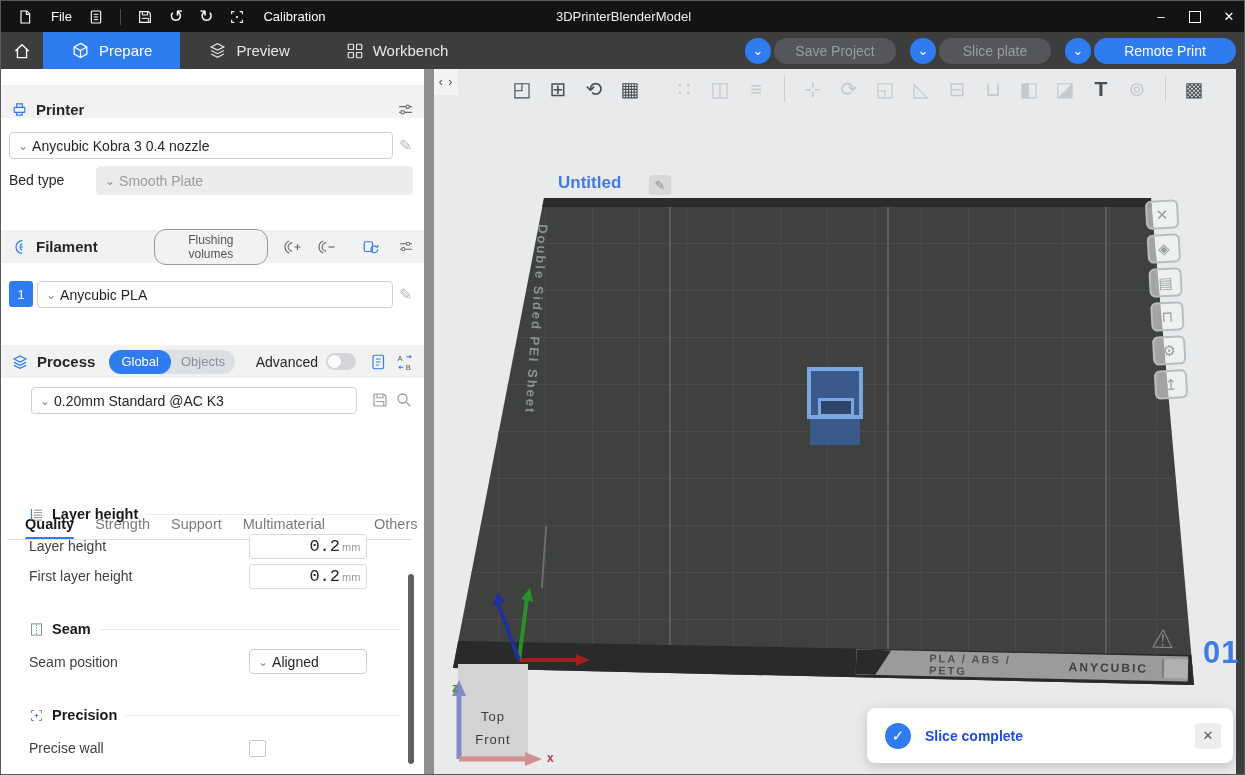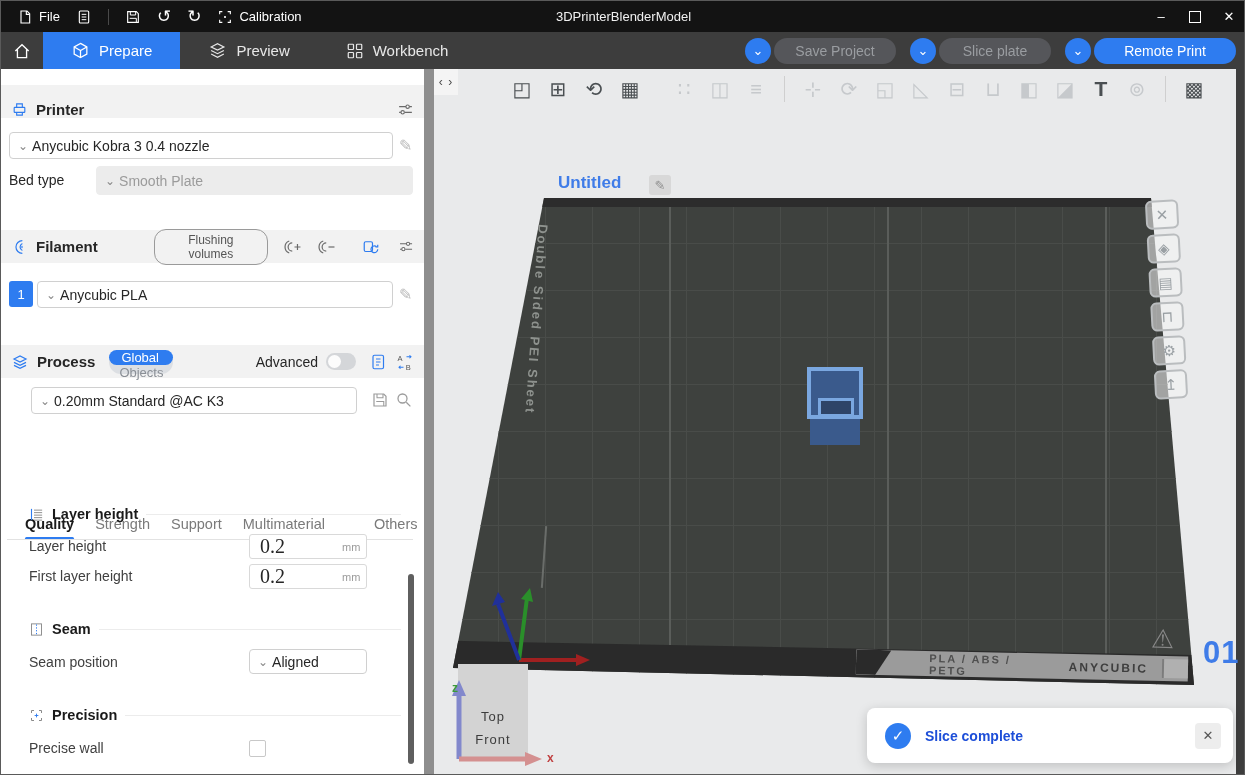--- a/index.html
+++ b/index.html
@@ -2,21 +2,21 @@
 <html><head>
 <meta charset="utf-8">
 <style>
   html,body{margin:0;padding:0;background:#cfcfcf;font-family:"Liberation Sans",sans-serif;}
   #app{position:relative;width:1245px;height:775px;background:#fff;overflow:hidden;border:1px solid #5a5a5a;box-sizing:border-box;}
   .abs{position:absolute;}
   button{font-family:inherit;border:none;background:none;padding:0;cursor:pointer;}
 
   
   .titlebar{left:0;top:0;width:1245px;height:31px;background:#131313;color:#fff;display:flex;align-items:center;}
-  .tb-item{display:flex;align-items:center;gap:6px;color:#fff;font-size:13px;margin-left:16px;}
+  .tb-item{display:flex;align-items:center;gap:18px;color:#fff;font-size:13px;margin-left:16px;}
   .tb-sep{width:1px;height:16px;background:#4a4a4a;margin-left:16px;}
   .tb-glyph{font-size:17px;line-height:1;color:#fff;}
   .win-title{position:absolute;left:0;right:0;text-align:center;font-size:13px;color:#f0f0f0;pointer-events:none;}
   .win-controls{margin-left:auto;display:flex;height:31px;}
   .win-btn{width:34px;height:31px;display:flex;align-items:center;justify-content:center;color:#fff;font-size:13px;}
   .max-box{width:10px;height:10px;border:1px solid #fff;display:inline-block;}
 
   
   .tabbar{left:0;top:31px;width:1245px;height:37px;background:#3d3d3d;display:flex;align-items:stretch;}
   .home-btn{width:42px;display:flex;align-items:center;justify-content:center;color:#fff;}
@@ -34,36 +34,36 @@
   .sec-head{position:absolute;left:0;width:423px;height:33px;background:#f2f2f2;display:flex;align-items:center;padding:0 10px;box-sizing:border-box;gap:8px;}
   .sec-title{font-size:15px;color:#262626;font-weight:bold;}
   .spacer{flex:1;}
   .select{position:absolute;border:1px solid #d0d0d0;border-radius:4px;background:#fff;display:flex;align-items:center;font-size:14px;color:#262626;padding:0 8px;box-sizing:border-box;gap:4px;}
   .select .chev{color:#8a8a8a;font-size:12px;}
   .select.gray{background:#ececec;border-color:#ececec;color:#9b9b9b;}
   .edit-ic{color:#b9b9b9;font-size:16px;}
   .label{font-size:14px;color:#262626;}
   .pill-btn{border:1px solid #9a9a9a;border-radius:12px;font-size:12px;color:#555;padding:3px 12px;background:#f2f2f2;}
   .slot-badge{position:absolute;width:24px;height:26px;background:#2e7cf0;color:#fff;border-radius:3px;font-size:13px;display:flex;align-items:center;justify-content:center;}
-  .seg{display:flex;background:#dcdfe3;border-radius:13px;height:24px;flex-direction:column;}
+  .seg{display:flex;background:#dcdfe3;border-radius:13px;height:24px;}
   .seg .on{background:#2e7cf0;color:#fff;border-radius:13px;height:24px;padding:0 12px;display:flex;align-items:center;font-size:13px;}
   .seg .off{color:#8a8f96;padding:0 10px;font-size:13px;}
   .toggle{width:30px;height:17px;border-radius:9px;background:#d4d6d9;position:relative;}
   .toggle .knob{position:absolute;left:2px;top:2px;width:13px;height:13px;border-radius:50%;background:#fcfcfc;}
   .proc-tabs{position:absolute;left:24px;top:447px;display:flex;gap:21px;align-items:flex-end;}
   .proc-tab{font-size:14.5px;color:#7a7a7a;padding-bottom:8px;position:relative;}
   .proc-tab.active{color:#1a1a1a;font-weight:bold;}
   .proc-tab.active::after{content:"";position:absolute;left:0;right:0;bottom:0;height:3px;background:#2e7cf0;border-radius:2px;}
   .tab-rule{position:absolute;left:6px;top:470px;width:406px;height:1px;background:#e2e2e2;}
   .param-head{position:absolute;left:28px;display:flex;align-items:center;gap:8px;width:372px;}
   .param-head .t{font-size:14.5px;font-weight:bold;color:#1a1a1a;white-space:nowrap;}
   .param-head .rule{flex:1;height:1px;background:#ececec;}
   .param-row-label{position:absolute;left:28px;font-size:14px;color:#404040;}
   .num-input{position:absolute;left:248px;width:118px;height:25px;border:1px solid #d9d9d9;border-radius:3px;display:flex;align-items:center;box-sizing:border-box;background:#fff;}
-  .num-input input{border:none;outline:none;width:80px;font-size:20px;color:#262626;padding-left:10px;font-family:Liberation Serif, serif;background:transparent;}
+  .num-input input{border:none;outline:none;width:80px;font-size:17px;color:#262626;padding-left:10px;font-family:Liberation Mono, monospace;background:transparent;text-align:right;}
   .num-input .unit{margin-left:auto;margin-right:8px;font-size:11px;color:#9b9b9b;}
   .checkbox{position:absolute;left:248px;width:15px;height:15px;border:1px solid #c8c8c8;border-radius:2px;background:#fff;}
   .scroll-thumb{position:absolute;left:407px;top:505px;width:6px;height:190px;background:#5f5f5f;border-radius:3px;}
   .panel-div{left:423px;top:68px;width:10px;height:707px;background:#8e8e8e;}
 
   
   .viewport{left:433px;top:68px;width:812px;height:707px;background:#e9eaeb;overflow:hidden;}
   .collapse-btn{position:absolute;left:0;top:0;width:24px;height:26px;background:#f4f4f4;color:#4a4a4a;font-size:12px;display:flex;align-items:center;justify-content:center;letter-spacing:1px;}
   .vp-toolbar{position:absolute;left:72px;top:4px;display:flex;align-items:center;gap:4px;}
   .tb-btn{width:32px;height:32px;display:flex;align-items:center;justify-content:center;font-size:20px;color:#4a4f52;background:transparent;}

